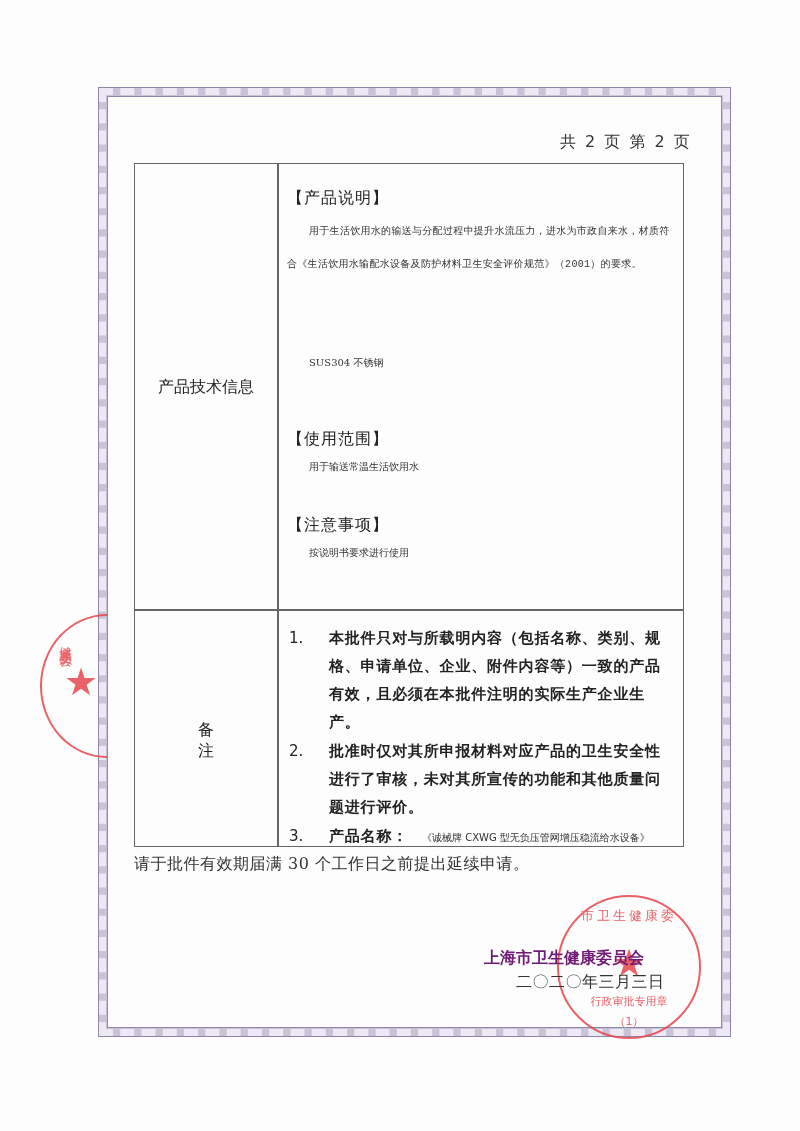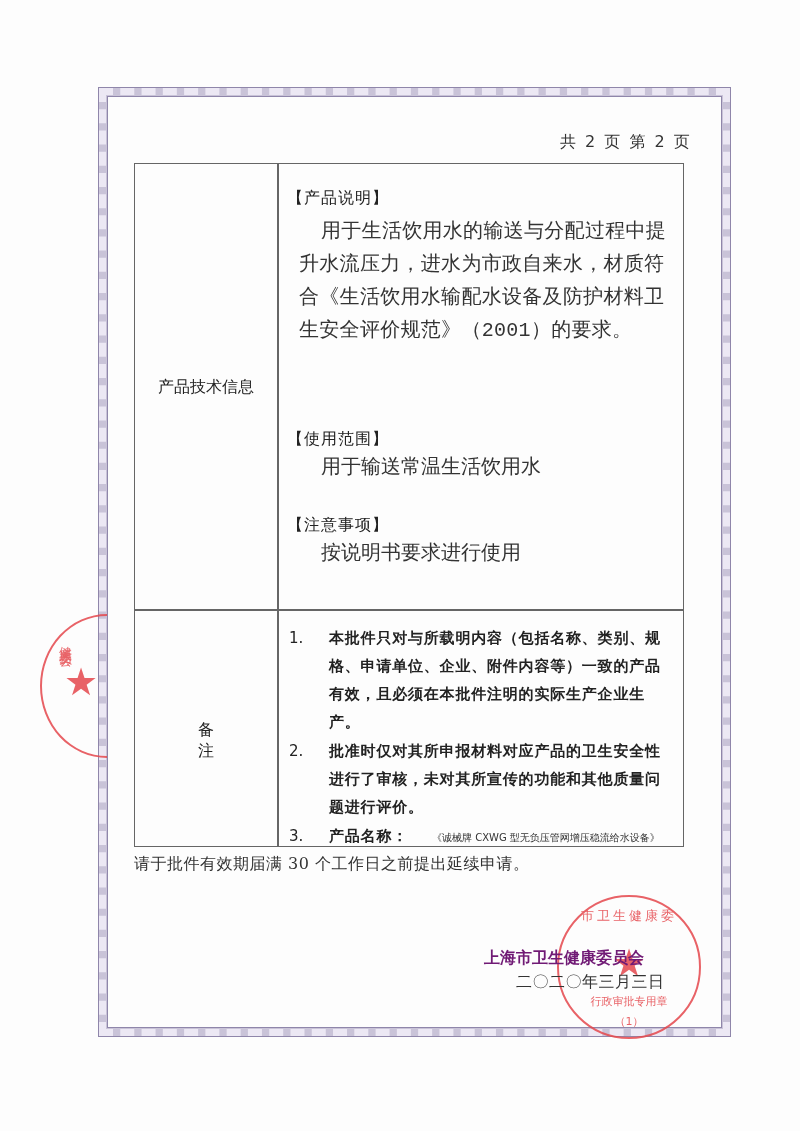--- a/index.html
+++ b/index.html
@@ -42,33 +42,33 @@
   .vline { position: absolute; left: 142px; top: 0; bottom: 0; width: 1.5px; background: #666; }
   .hline { position: absolute; left: 0; right: 0; top: 445px; height: 1.5px; background: #666; }
   .label-cell {
     position: absolute; left: 0; width: 142px; text-align: center;
     font-family: "DejaVu Sans", sans-serif; font-size: 16px; color: #222;
   }
   .lbl1 { top: 213px; }
   .lbl2 { top: 556px; letter-spacing: 44px; padding-left: 44px; box-sizing: border-box; }
   .content { position: absolute; left: 152px; right: 10px; }
   .sec-title { font-size: 16px; color: #222; letter-spacing: 1px; }
-  .sec-body { font-size: 20px; color: #333; line-height: 33px; margin-left: 12px; }
+  .sec-body { font-size: 10px; color: #333; line-height: 33px; }
   .indent { padding-left: 22px; }
   .s1 { top: 24px; font-family: Liberation Mono, monospace; }
   .s1 .sec-body { text-indent: 22px; padding-left: 0; margin-top: 6px; letter-spacing: 0.3px; }
   .s2 { top: 182px; }
   .s3 { top: 265px; }
   .s4 { top: 351px; }
   .notes { position: absolute; left: 152px; right: 8px; top: 460px;
     font-family: "DejaVu Sans", sans-serif; font-weight: bold; font-size: 15px; color: #222; }
   .note { display: flex; line-height: 28px; margin-bottom: 1px; }
   .note .num { width: 40px; flex: none; font-weight: normal; padding-left: 2px; }
   .note .txt { flex: 1; letter-spacing: 0.8px; }
-  .prod-name { font-weight: normal; font-size: 10px; margin-left: 24px; letter-spacing: 0; color: #333; }
+  .prod-name { font-weight: normal; font-size: 10px; margin-left: 14px; letter-spacing: 0; color: #333; }
   .footer-note {
     position: absolute; left: 134px; top: 854px;
     font-size: 16px; color: #333; letter-spacing: 0.5px;
   }
   .issuer {
     position: absolute; left: 484px; top: 948px;
     font-size: 16px; font-weight: bold; color: #701a75; z-index: 3;
   }
   .issue-date {
     position: absolute; left: 516px; top: 972px;
@@ -110,20 +110,21 @@
   <div class="hline"></div>
 
   <div class="label-cell lbl1">产品技术信息</div>
   <div class="label-cell lbl2">备注</div>
 
   <div class="content s1">
     <div class="sec-title">【产品说明】</div>
     <div class="sec-body">用于生活饮用水的输送与分配过程中提升水流压力，进水为市政自来水，材质符合《生活饮用水输配水设备及防护材料卫生安全评价规范》（2001）的要求。</div>
   </div>
   <div class="content s2">
+    <div class="sec-body indent">SUS304 不锈钢</div>
   </div>
   <div class="content s3">
     <div class="sec-title">【使用范围】</div>
     <div class="sec-body indent">用于输送常温生活饮用水</div>
   </div>
   <div class="content s4">
     <div class="sec-title">【注意事项】</div>
     <div class="sec-body indent">按说明书要求进行使用</div>
   </div>
 

